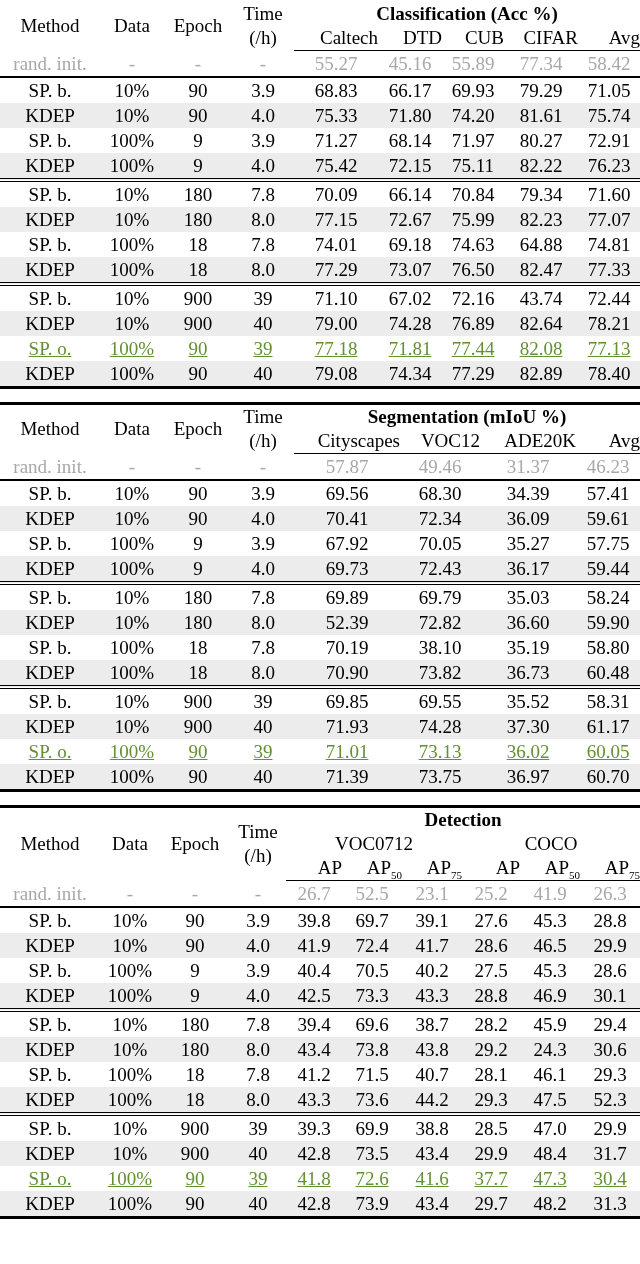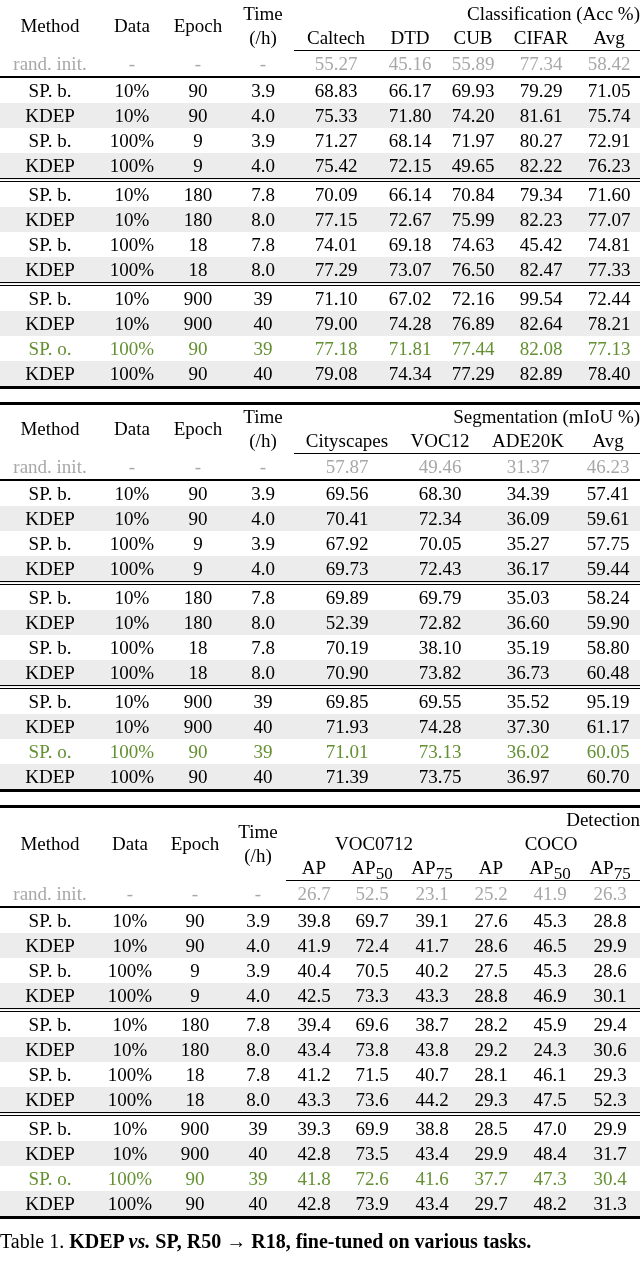--- a/index.html
+++ b/index.html
@@ -5,31 +5,31 @@
   html,body{margin:0;padding:0;background:#ffffff;}
   body{width:640px;font-family:"Liberation Serif","DejaVu Serif",serif;color:#000;}
   .figure{width:640px;padding-top:2px;}
   table.tbl{border-collapse:collapse;table-layout:fixed;width:640px;background:#fff;
             border-bottom:3px solid #000;}
   table.tbl.topline{border-top:3px solid #000;}
   table.tbl + table.tbl{margin-top:13px;}
   th,td{padding:0;text-align:center;vertical-align:middle;font-weight:400;
         font-size:19px;line-height:24px;white-space:nowrap;overflow:visible;}
   thead th{height:24px;}
-  thead tr.last th{border-bottom:1px solid #000;}
+  thead tr.last th{border-bottom:1px solid #000;text-align:right;}
   tbody td{height:25px;line-height:25px;}
   tr.muted{color:#a8a8a8;}
-  tr.green{color:#649032;}
+  tr.green{color:#649032;text-decoration:underline;}
   tr.shaded{background:#ececec;}
   tr.sep-heavy>td{border-top:2px solid #000;}
   tr.sep-double>td{border-top:4px double #000;}
-  .group-title{font-weight:400;text-align:right;}
+  .group-title{font-weight:700;}
   td.b, span.b{font-weight:400;}
   .timecell div{line-height:24px;}
-  sub{font-size:17px;line-height:0;}
+  sub{font-size:11px;line-height:0;}
   .caption{margin-top:9px;font-size:20px;line-height:26px;white-space:nowrap;}
   .caption .bold{font-weight:700;}
   .caption .bi{font-weight:700;font-style:italic;}
 </style>
 </head>
 <body>
 
 <div class="figure">
   <table class="tbl" id="tbl-classification">
       <colgroup>
@@ -109,21 +109,21 @@
           <td>80.27</td>
           <td>72.91</td>
         </tr>
         <tr class="shaded" style="background: rgb(236, 236, 236);">
           <td>KDEP</td>
           <td>100%</td>
           <td>9</td>
           <td>4.0</td>
           <td>75.42</td>
           <td>72.15</td>
-          <td>49.65</td>
+          <td>75.11</td>
           <td>82.22</td>
           <td>76.23</td>
         </tr>
         <tr class="sep-double">
           <td>SP. b.</td>
           <td>10%</td>
           <td>180</td>
           <td>7.8</td>
           <td>70.09</td>
           <td>66.14</td>
@@ -143,21 +143,21 @@
           <td class="b">77.07</td>
         </tr>
         <tr class="">
           <td>SP. b.</td>
           <td>100%</td>
           <td>18</td>
           <td>7.8</td>
           <td>74.01</td>
           <td>69.18</td>
           <td>74.63</td>
-          <td>45.42</td>
+          <td>64.88</td>
           <td>74.81</td>
         </tr>
         <tr class="shaded" style="background: rgb(236, 236, 236);">
           <td>KDEP</td>
           <td>100%</td>
           <td>18</td>
           <td>8.0</td>
           <td>77.29</td>
           <td>73.07</td>
           <td>76.50</td>
@@ -165,21 +165,21 @@
           <td class="b">77.33</td>
         </tr>
         <tr class="sep-double">
           <td>SP. b.</td>
           <td>10%</td>
           <td>900</td>
           <td>39</td>
           <td>71.10</td>
           <td>67.02</td>
           <td>72.16</td>
-          <td>99.54</td>
+          <td>43.74</td>
           <td>72.44</td>
         </tr>
         <tr class="shaded" style="background: rgb(236, 236, 236);">
           <td>KDEP</td>
           <td>10%</td>
           <td>900</td>
           <td>40</td>
           <td>79.00</td>
           <td>74.28</td>
           <td>76.89</td>
@@ -333,21 +333,21 @@
           <td class="b">60.48</td>
         </tr>
         <tr class="sep-double">
           <td>SP. b.</td>
           <td>10%</td>
           <td>900</td>
           <td>39</td>
           <td>69.85</td>
           <td>69.55</td>
           <td>35.52</td>
-          <td>95.19</td>
+          <td>58.31</td>
         </tr>
         <tr class="shaded" style="background: rgb(236, 236, 236);">
           <td>KDEP</td>
           <td>10%</td>
           <td>900</td>
           <td>40</td>
           <td>71.93</td>
           <td>74.28</td>
           <td>37.30</td>
           <td class="b">61.17</td>
@@ -566,14 +566,13 @@
           <td class="b">42.8</td>
           <td>73.9</td>
           <td>43.4</td>
           <td class="b">29.7</td>
           <td>48.2</td>
           <td>31.3</td>
         </tr>
       </tbody>
     </table>
 
-  <div class="caption"><span>Table 1. </span><span class="bold">KDEP </span><span class="bi">vs.</span><span class="bold"> SP, R50 → R18, fine-tuned on various tasks.</span></div>
 </div>
 
 </body></html>

